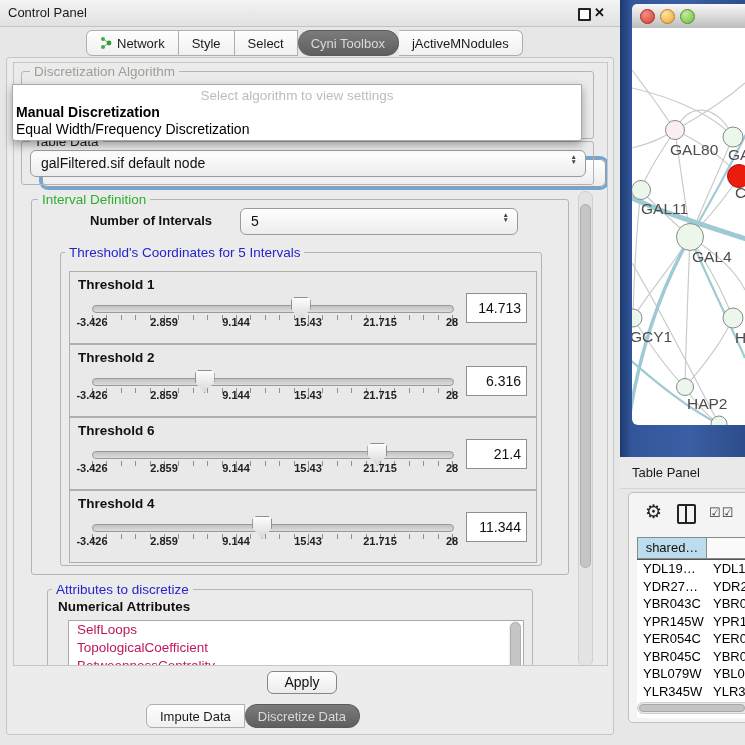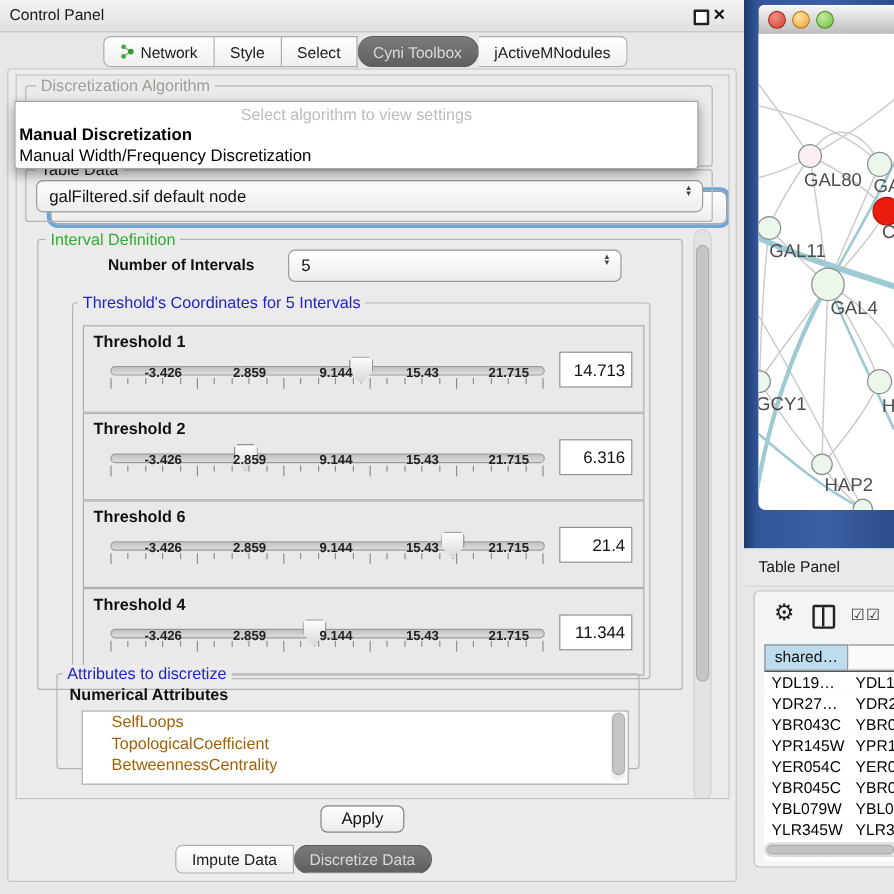--- a/index.html
+++ b/index.html
@@ -49,29 +49,29 @@
 
   .th-panel{position:absolute;left:8px;width:466px;height:71px;background:#e9e9e9;border:1px solid #afafaf;}
   .th-title{position:absolute;left:8px;top:5px;font-size:13.5px;font-weight:bold;color:#111;}
   .sl-track{position:absolute;left:22px;top:33px;width:360px;height:6px;border:1px solid #9a9a9a;
             border-radius:4px;background:linear-gradient(#c2c2c2,#dcdcdc);}
   .sl-thumb{position:absolute;top:25px;width:18px;height:21px;background:linear-gradient(#fdfdfd,#d8d8d8);
             border:1px solid #8f8f8f;
             clip-path:polygon(18% 0,82% 0,100% 14%,100% 52%,50% 100%,0 52%,0 14%);}
   .tickarea{position:absolute;left:22px;top:43px;width:360px;height:10px;}
   .tick{position:absolute;top:0;width:1px;background:#8f8f8f;}
-  .ticklabel{position:absolute;top:33px;transform:translateX(-50%);font-size:11px;font-weight:bold;color:#222;white-space:nowrap;margin-left:44px;}
+  .ticklabel{position:absolute;top:44px;transform:translateX(-50%);font-size:11px;font-weight:bold;color:#222;white-space:nowrap;}
   .val-box{position:absolute;left:396px;top:21px;width:54px;height:28px;background:#fff;border:1px solid #8f8f8f;
            font-size:14px;text-align:right;line-height:28px;padding-right:5px;}
 
   .vscroll{background:#e3e3e3;border:1px solid #d0d0d0;border-radius:7px;}
   .vthumb{position:absolute;left:1px;width:9px;background:#c5c5c5;border:1px solid #aeaeae;border-radius:6px;}
 
   .attr-list{background:#fff;border:1px solid #a9a9a9;overflow:hidden;}
-  .attr-item{font-size:13.5px;line-height:18px;padding-left:24px;color:#a16207;white-space:nowrap;}
+  .attr-item{font-size:13.5px;line-height:18px;padding-left:8px;color:#be185d;white-space:nowrap;}
 
   .btn{background:linear-gradient(#fefefe,#ececec);border:1px solid #868686;border-radius:6px;
        font-size:14px;color:#111;text-align:center;}
 
   
   .net-frame{left:620px;top:0;width:125px;height:457px;
              background:linear-gradient(90deg,#1c3a6c 0%,#33569a 9%,#3b5fa4 55%,#2d4d8b 100%);}
   .mac-bar{left:12px;top:4px;width:113px;height:24px;background:linear-gradient(#f8f8f8,#bdbdbd);
            border-radius:5px 0 0 0;border-bottom:1px solid #8a8a8a;}
   .light{position:absolute;top:5px;width:13px;height:13px;border-radius:50%;}
@@ -331,21 +331,21 @@
               <div class="val-box">11.344</div>
             </div>
           </div>
       </div>
     </div>
 
     <div class="abs vscroll" style="left:564px;top:128px;width:13px;height:474px;">
       <div class="vthumb" style="top:12px;height:362px;"></div>
     </div>
 
-    <div class="abs groupbox" style="left:33px;top:498px;width:484px;height:78px;text-decoration:underline;">
+    <div class="abs groupbox" style="left:33px;top:526px;width:484px;height:78px;text-decoration:underline;">
       <div class="grouptitle gt-blue" style="left:4px;top:-8px;">Attributes to discretize</div>
       <div class="abs" style="left:10px;top:9px;font-size:13.5px;font-weight:bold;">Numerical Attributes</div>
       <div class="abs attr-list" style="left:20px;top:30px;width:454px;height:60px;" id="attr-list">
           <div class="attr-item">SelfLoops</div>
           <div class="attr-item">TopologicalCoefficient</div>
           <div class="attr-item">BetweennessCentrality</div>
         </div>
       <div class="abs vscroll" style="left:461px;top:31px;width:12px;height:58px;border:none;background:#f0f0f0;">
         <div class="vthumb" style="top:1px;height:50px;"></div>
       </div>
@@ -360,21 +360,21 @@
       </div>
       <div class="tab sel">
         <span>Discretize Data</span>
       </div>
     </div>
 
   <div class="abs popup">
     <div class="abs popup-hint">Select algorithm to view settings</div>
     <div id="popup-options">
         <div class="abs popup-opt" style="top: 19px; font-weight: bold;">Manual Discretization</div>
-        <div class="abs popup-opt" style="top: 36px; font-weight: normal;">Manual Width/Frequency Discretization</div>
+        <div class="abs popup-opt" style="top: 36px; font-weight: normal;">Equal Width/Frequency Discretization</div>
       </div>
   </div>
 
   <div class="abs net-frame">
     <div class="abs mac-bar">
       <div class="light l-red"></div>
       <div class="light l-yellow"></div>
       <div class="light l-green"></div>
     </div>
     <div class="abs net-canvas">

